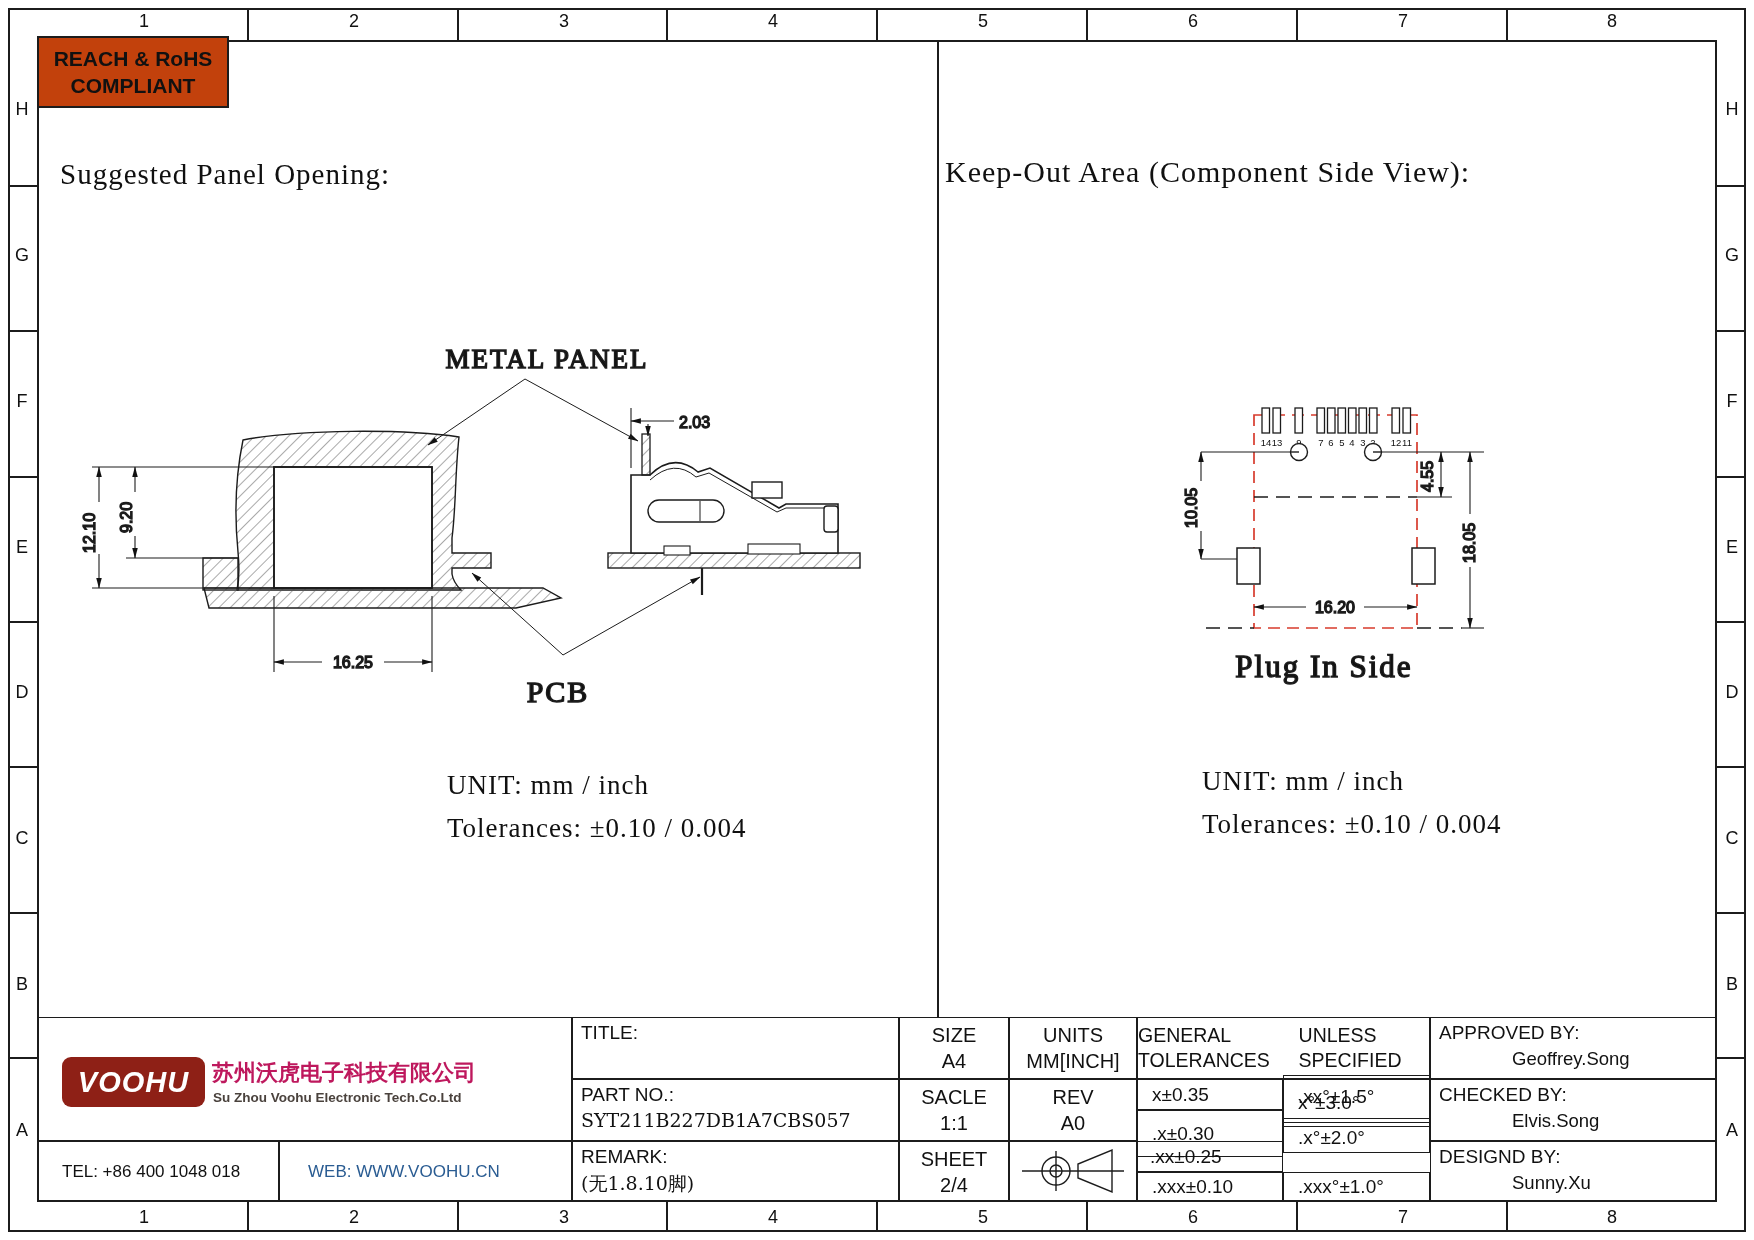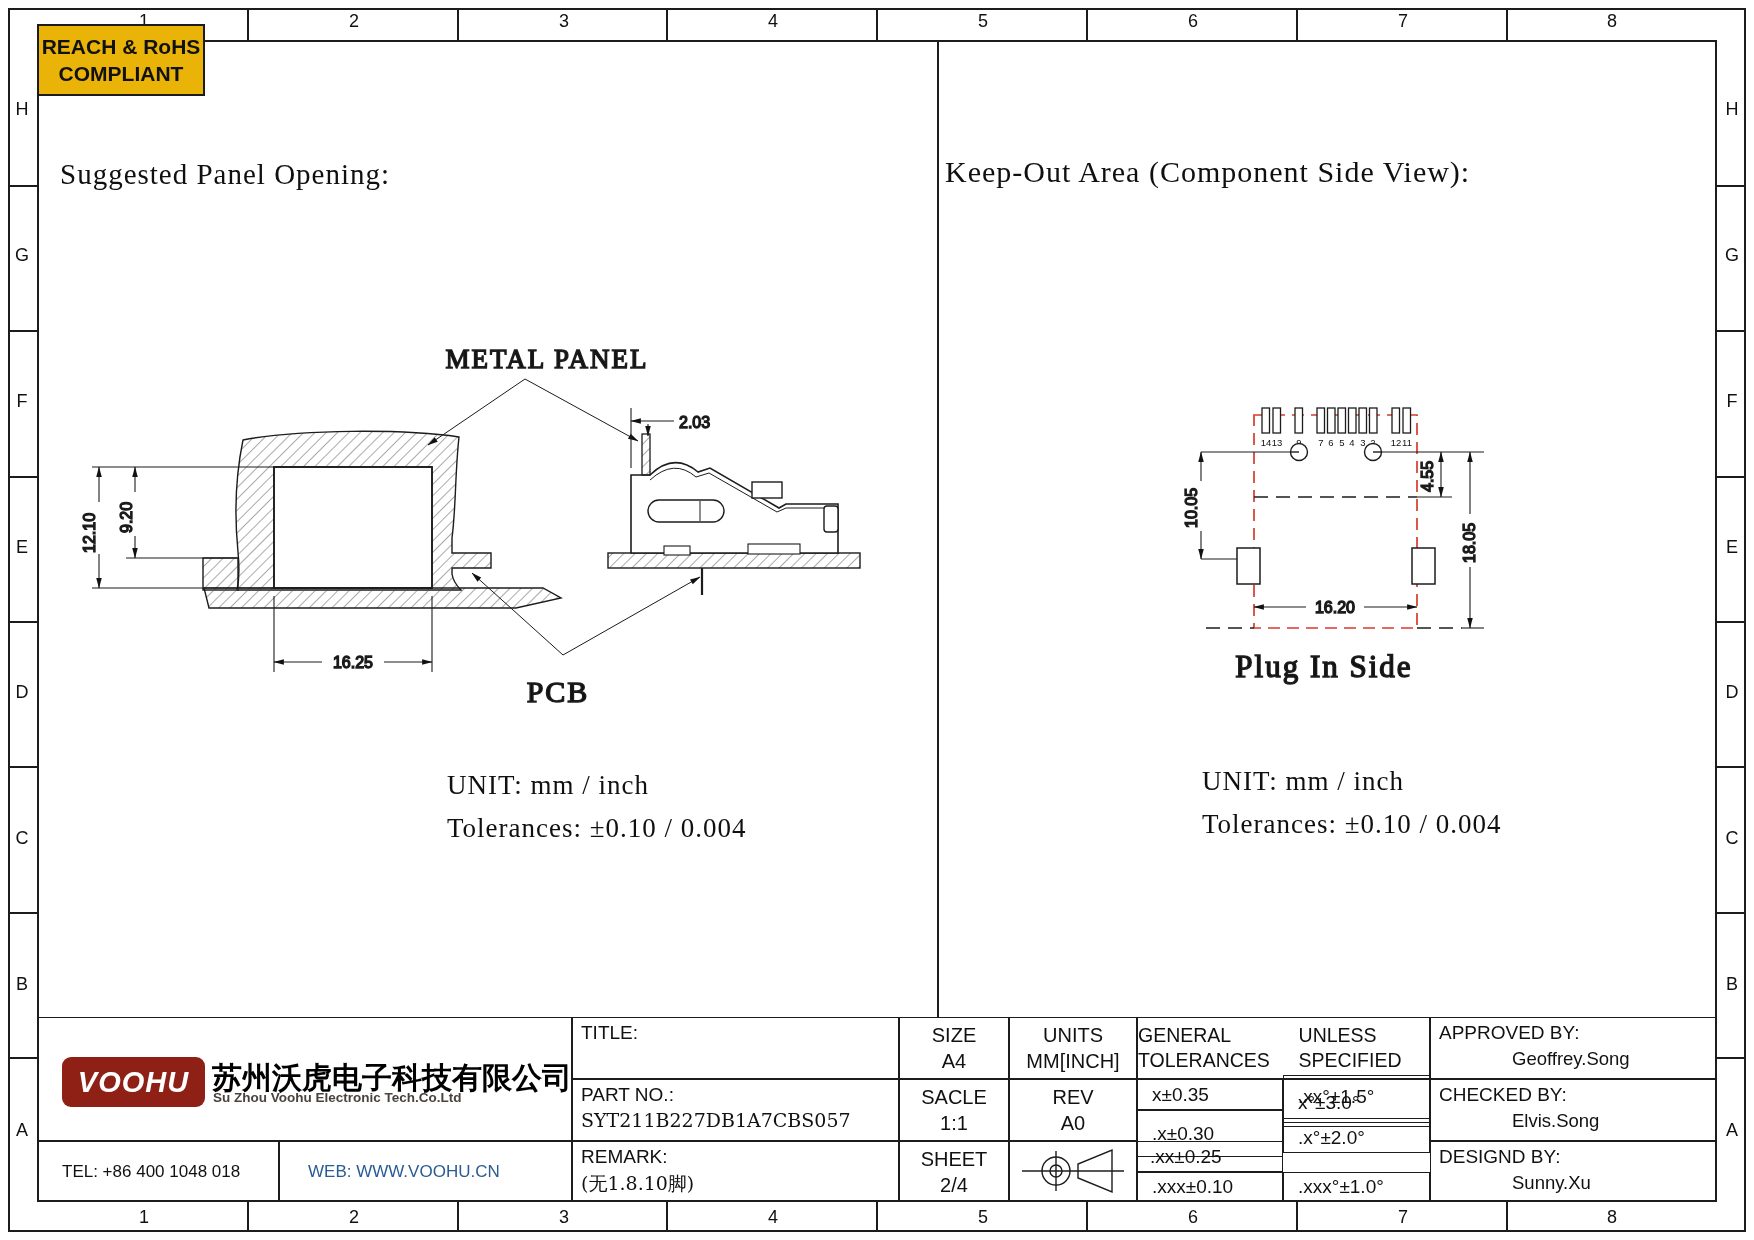--- a/index.html
+++ b/index.html
@@ -16,27 +16,27 @@
              font-size:27px;letter-spacing:1px;color:#101010;line-height:43px;white-space:nowrap;}
   .cell{position:absolute;border:1.6px solid #1c1c1c;box-sizing:border-box;background:transparent;}
   .cl{font-size:19px;padding:4px 0 0 8px;white-space:nowrap;}
   .cv{font-family:"DejaVu Serif","Liberation Serif",serif;font-size:19px;padding:3px 0 0 8px;white-space:nowrap;}
   .cc{display:flex;flex-direction:column;align-items:center;justify-content:center;text-align:center;}
   .cc .l1{font-size:20px;line-height:26px;}
   .cc .l2{font-size:20px;line-height:26px;}
   .tolcell{display:flex;align-items:center;padding-left:14px;font-size:19px;}
   .gth{display:flex;flex-direction:row;align-items:center;justify-content:center;font-size:19.5px;line-height:25px;}
   .appr .nm{font-size:18.5px;padding:4px 0 0 46px;margin-left:35px;}
-  .compliance{position:absolute;left:37px;top:24px;width:168px;height:72px;border:2px solid #1c1c1c;
+  .compliance{position:absolute;left:37px;top:36px;width:192px;height:72px;border:2px solid #1c1c1c;
               box-sizing:border-box;display:flex;flex-direction:column;align-items:center;justify-content:center;
-              font-size:21px;font-weight:600;line-height:27px;background:#eab308;}
+              font-size:21px;font-weight:600;line-height:27px;background:#c2410c;}
   .logoBox{position:absolute;left:62px;top:1057px;width:143px;height:50px;background:#8e2016;border-radius:9px;
            display:flex;align-items:center;justify-content:center;color:#fff;font-size:29px;font-weight:bold;
            font-style:italic;letter-spacing:1px;}
-  .companyCn{position:absolute;left:212px;top:1058px;font-size:30px;font-weight:bold;color:#000000;white-space:nowrap;}
+  .companyCn{position:absolute;left:212px;top:1058px;font-size:22px;font-weight:bold;color:#be185d;white-space:nowrap;}
   .companyEn{position:absolute;left:213px;top:1090px;font-size:13.5px;font-weight:bold;color:#4a423d;white-space:nowrap;}
   .contact{position:absolute;font-size:17px;white-space:nowrap;}
   svg text{font-family:"Liberation Sans",sans-serif;}
   .dimtxt{font-size:16px;fill:#111;}
   .pintxt{font-size:9.5px;fill:#111;}
   .sertxt{font-family:"Liberation Serif","DejaVu Serif",serif;fill:#101010;}
 </style>
 </head>
 <body>
 

